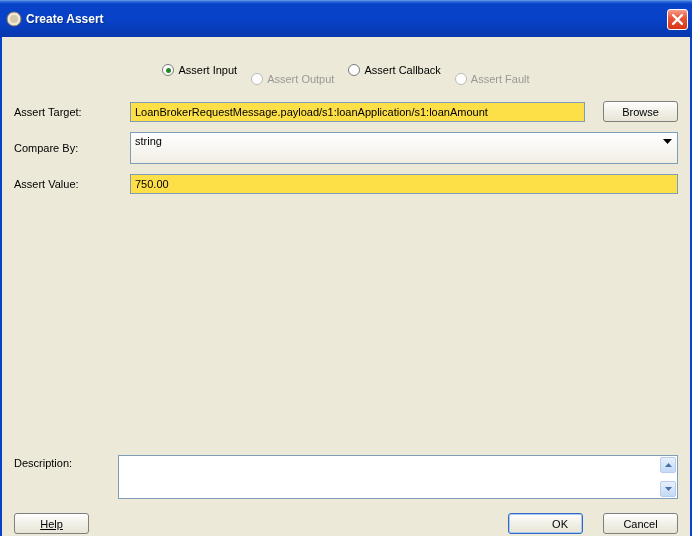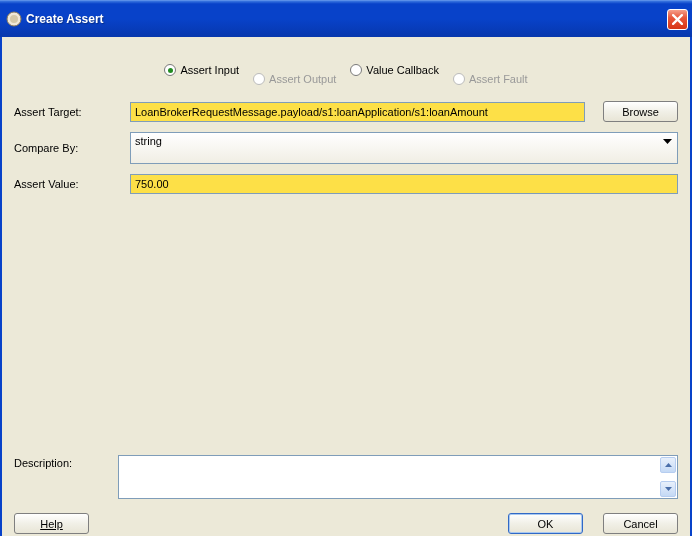--- a/index.html
+++ b/index.html
@@ -126,20 +126,21 @@
       border-radius: 3px;
       padding: 0 14px;
       font-family: inherit;
       font-size: 11px;
       cursor: pointer;
       min-width: 75px;
     }
     .btn.default {
       border: 1px solid #3169c6;
       box-shadow: inset 0 0 0 1px #a8c8f0;
+      text-align: right;
     }
     .select-wrap {
       flex: 1;
       position: relative;
       display: flex;
     }
     .select {
       flex: 1;
       height: 32px;
       border: 1px solid #7f9db9;
@@ -245,21 +246,21 @@
           <div class="radio-dot"></div>
         </div>
       <span>Assert Input</span>
     </div>
     <div class="radio-item disabled">
       <div class="radio-circle"></div>
       <span>Assert Output</span>
     </div>
     <div class="radio-item">
       <div class="radio-circle"></div>
-      <span>Value Callback</span>
+      <span>Assert Callback</span>
     </div>
     <div class="radio-item disabled">
       <div class="radio-circle"></div>
       <span>Assert Fault</span>
     </div>
   </div>
 
   <div class="form-row">
     <span class="form-label">Assert Target:</span>
     <input type="text" class="text-input" value="LoanBrokerRequestMessage.payload/s1:loanApplication/s1:loanAmount" style="">

